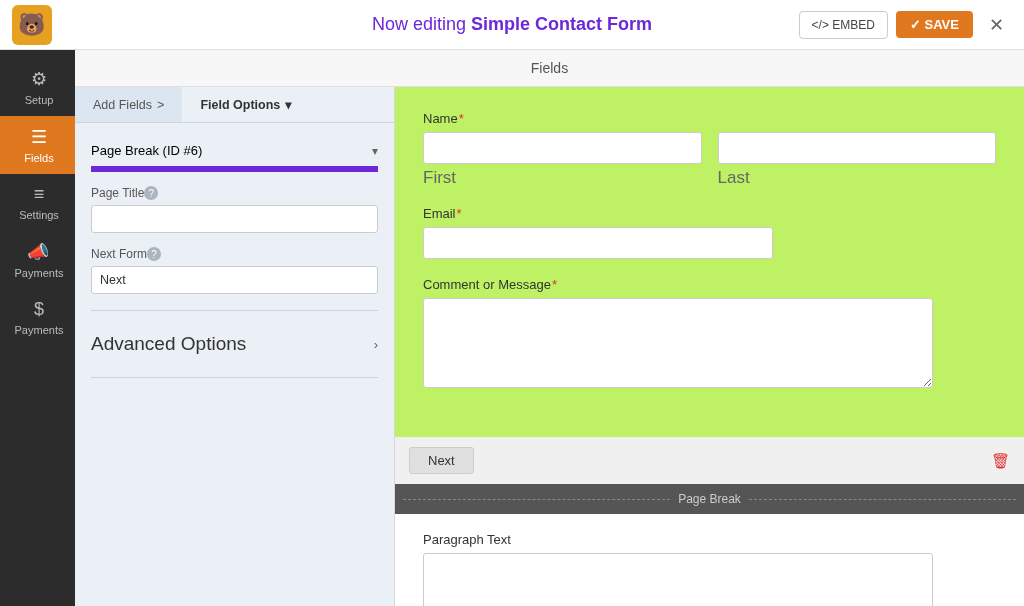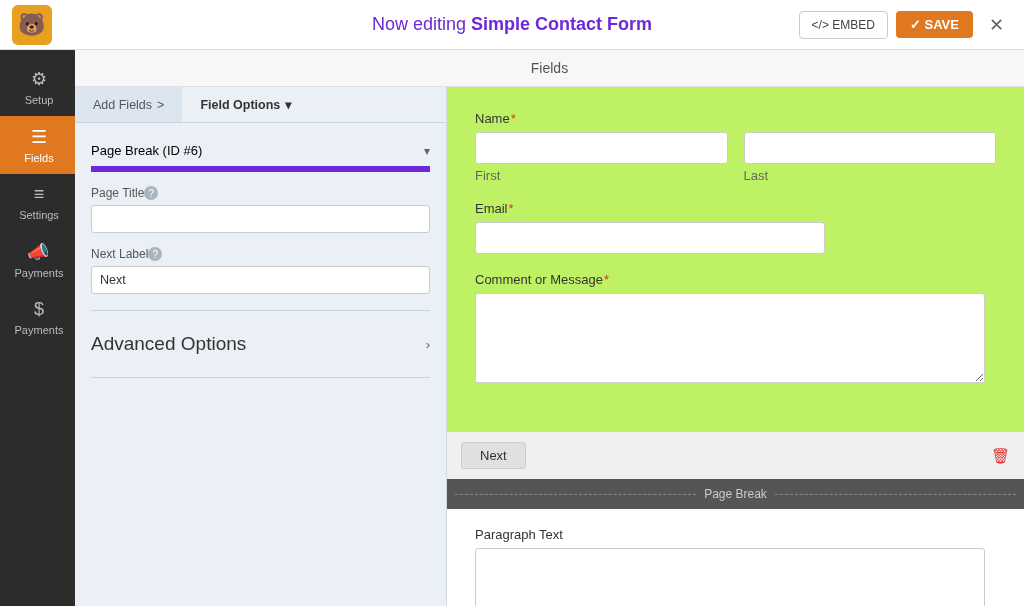--- a/index.html
+++ b/index.html
@@ -132,21 +132,21 @@
 
     
     .panels {
       display: flex;
       flex: 1;
       overflow: hidden;
     }
 
     
     .left-panel {
-      width: 372px;
+      width: 320px;
       background: #eaf0f6;
       border-right: 1px solid #d0d8e0;
       display: flex;
       flex-direction: column;
     }
 
     .tabs-row {
       display: flex;
       border-bottom: 1px solid #cdd5de;
     }
@@ -260,21 +260,21 @@
     .name-fields {
       display: flex;
       gap: 16px;
     }
     .name-sub-field {
       flex: 1;
       display: flex;
       flex-direction: column;
     }
     .name-sub-label {
-      font-size: 13px;
+      font-size: 17px;
       color: #666;
       margin-top: 4px;
     }
     .form-input {
       width: 100%;
       border: 1px solid #ccc;
       border-radius: 3px;
       padding: 6px 8px;
       font-size: 13px;
       background: #fff;
@@ -421,21 +421,21 @@
           <div class="field-group">
             <div class="field-label">
               <span>Page Title</span>
               <span class="help-icon">?</span>
             </div>
             <input class="text-input" type="text" value="" style="">
           </div>
 
           <div class="field-group">
             <div class="field-label">
-              <span>Next Label</span>
+              <span>Next Form</span>
               <span class="help-icon">?</span>
             </div>
             <input class="text-input" type="text" value="Next" style="">
           </div>
 
           <hr class="separator">
 
           <div class="advanced-options-row">
             <span class="advanced-options-label">Advanced Options</span>
             <span class="chevron-right">›</span>

